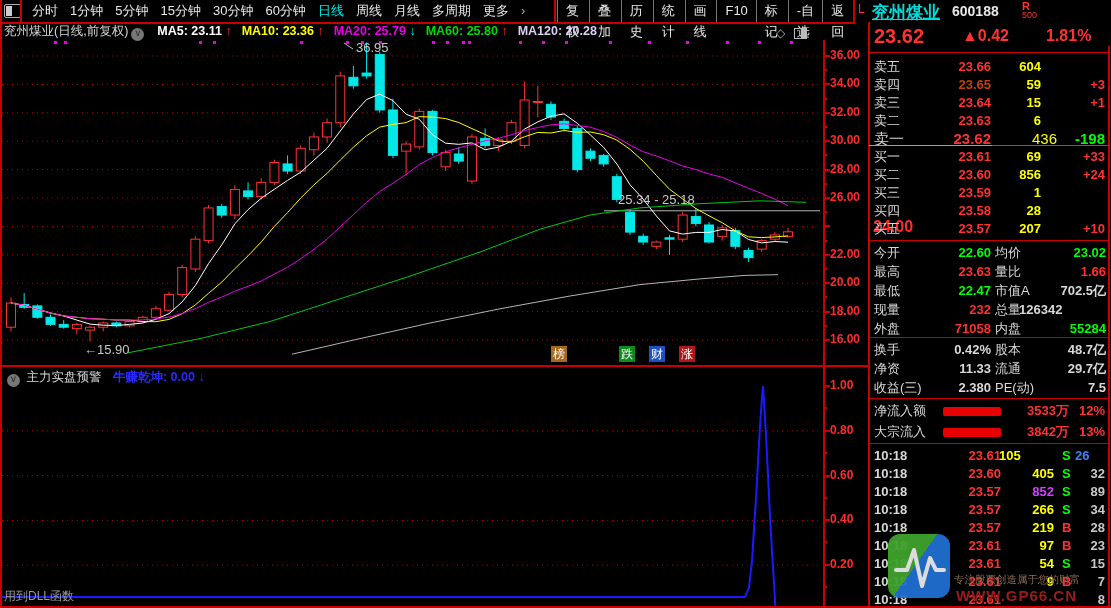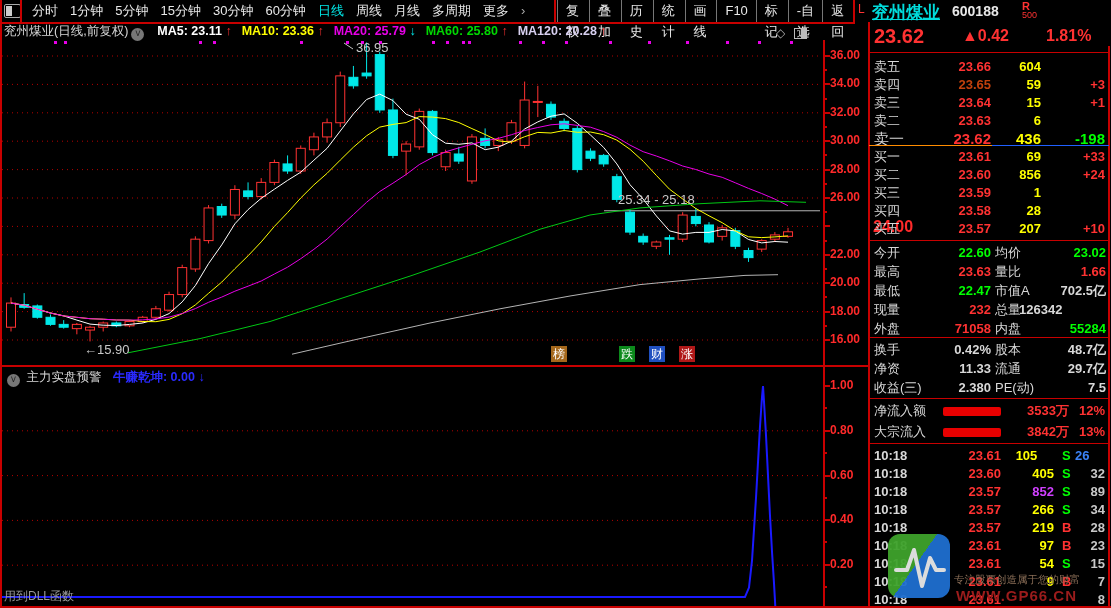--- a/index.html
+++ b/index.html
@@ -341,21 +341,21 @@
       </div>
       <div style="position: absolute; left: 869px; top: 112px; width: 240px; height: 18px; line-height: 18px; font-size: 13px;">
         <div style="position: absolute; left: 5px; color: rgb(216, 216, 216);">卖二</div>
         <div style="position: absolute; left: 60px; width: 62px; text-align: right; color: rgb(255, 50, 50); font-weight: bold;">23.63</div>
         <div style="position: absolute; left: 112px; width: 60px; text-align: right; color: rgb(255, 255, 0); font-weight: bold;">6</div>
         <div style="position: absolute; left: 176px; width: 60px; text-align: right; font-weight: bold; color: rgb(255, 50, 50);"></div>
       </div>
       <div style="position: absolute; left: 869px; top: 130px; width: 240px; height: 18px; line-height: 18px; font-size: 15px;">
         <div style="position: absolute; left: 5px; color: rgb(216, 216, 216);">卖一</div>
         <div style="position: absolute; left: 60px; width: 62px; text-align: right; color: rgb(255, 50, 50); font-weight: bold;">23.62</div>
-        <div style="position: absolute; left: 112px; width: 60px; text-align: right; color: rgb(255, 255, 0); font-weight: bold;">436</div>
+        <div style="position: absolute; left: 128px; width: 60px; text-align: right; color: rgb(255, 255, 0); font-weight: normal;">436</div>
         <div style="position: absolute; left: 176px; width: 60px; text-align: right; font-weight: bold; color: rgb(0, 255, 0);">-198</div>
       </div>
       <div style="position: absolute; left: 869px; top: 148px; width: 240px; height: 18px; line-height: 18px; font-size: 13px;">
         <div style="position: absolute; left: 5px; color: rgb(216, 216, 216);">买一</div>
         <div style="position: absolute; left: 60px; width: 62px; text-align: right; color: rgb(255, 50, 50); font-weight: bold;">23.61</div>
         <div style="position: absolute; left: 112px; width: 60px; text-align: right; color: rgb(255, 255, 0); font-weight: bold;">69</div>
         <div style="position: absolute; left: 176px; width: 60px; text-align: right; font-weight: bold; color: rgb(255, 50, 50);">+33</div>
       </div>
       <div style="position: absolute; left: 869px; top: 166px; width: 240px; height: 18px; line-height: 18px; font-size: 13px;">
         <div style="position: absolute; left: 5px; color: rgb(216, 216, 216);">买二</div>
@@ -452,21 +452,21 @@
         <div style="position: absolute; left: 138px; width: 62px; text-align: right; font-weight: bold; color: rgb(255, 50, 50);">3842万</div>
         <div style="position: absolute; left: 204px; width: 32px; text-align: right; font-weight: bold; color: rgb(255, 50, 50);">13%</div>
       </div>
     </div>
   <div class="redline" style="left:869px;top:443px;width:240px;height:1px;"></div>
 
   <div id="trades">
       <div style="position: absolute; left: 869px; top: 447px; width: 240px; height: 18px; line-height: 18px; font-size: 13px; font-weight: bold;">
         <div style="position: absolute; left: 5px; color: rgb(216, 216, 216);">10:18</div>
         <div style="position: absolute; left: 70px; width: 62px; text-align: right; color: rgb(255, 50, 50);">23.61</div>
-        <div style="position: absolute; left: 130px; width: 55px; text-align: center; color: rgb(255, 255, 0);">105</div>
+        <div style="position: absolute; left: 130px; width: 55px; text-align: left; color: rgb(255, 255, 0);">105</div>
         <div style="position: absolute; left: 193px; color: rgb(0, 255, 0);">S</div>
         <div style="position: absolute; left: 206px; width: 30px; text-align: left; color: #3b82f6;">26</div>
       </div>
       <div style="position: absolute; left: 869px; top: 465px; width: 240px; height: 18px; line-height: 18px; font-size: 13px; font-weight: bold;">
         <div style="position: absolute; left: 5px; color: rgb(216, 216, 216);">10:18</div>
         <div style="position: absolute; left: 70px; width: 62px; text-align: right; color: rgb(255, 50, 50);">23.60</div>
         <div style="position: absolute; left: 130px; width: 55px; text-align: right; color: rgb(255, 255, 0);">405</div>
         <div style="position: absolute; left: 193px; color: rgb(0, 255, 0);">S</div>
         <div style="position: absolute; left: 206px; width: 30px; text-align: right; color: rgb(200, 200, 200);">32</div>
       </div>

